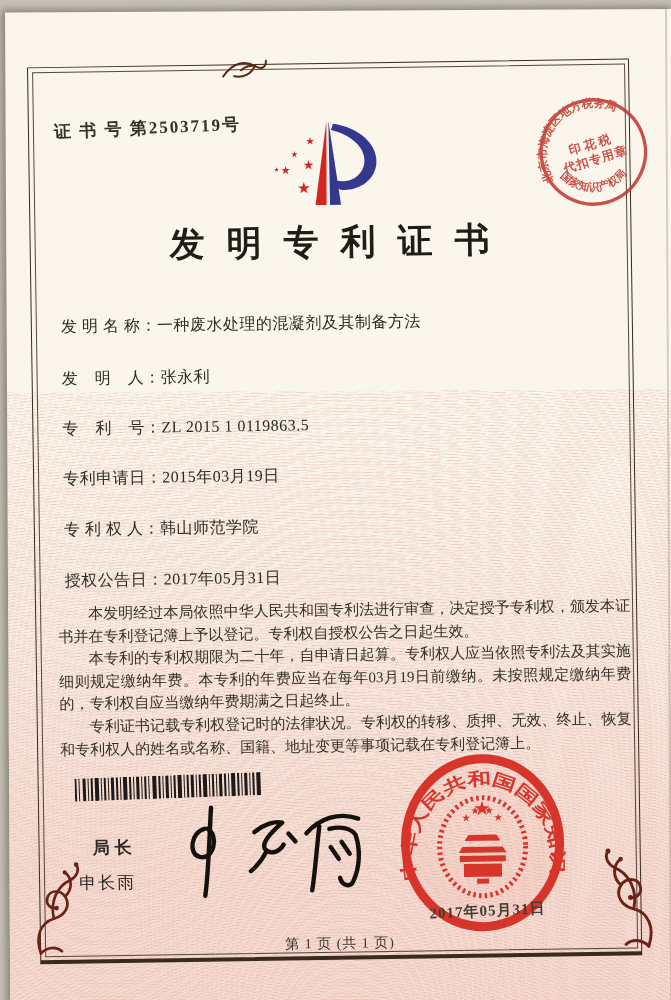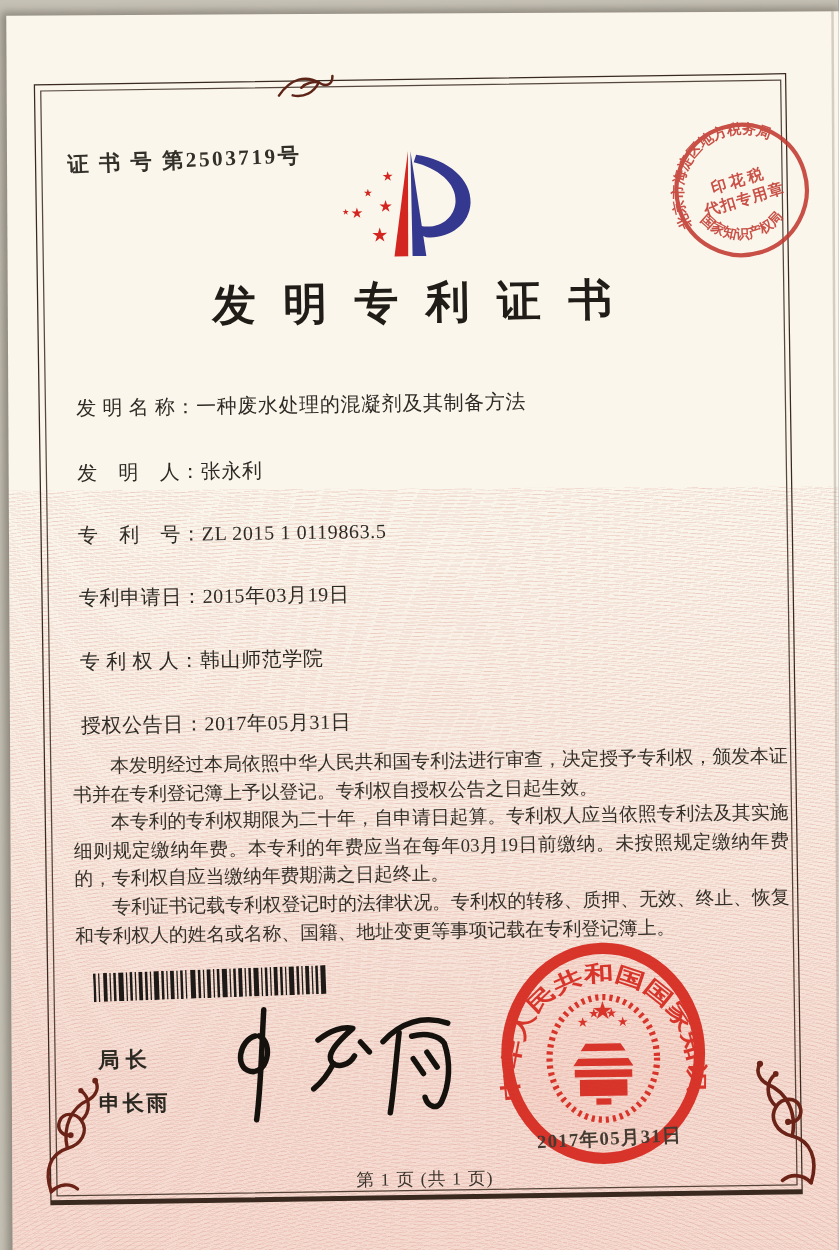--- a/index.html
+++ b/index.html
@@ -27,22 +27,22 @@
 
   .field{position:absolute;left:56px;font-size:16px;color:#2e2a25;letter-spacing:.5px;font-weight:500;white-space:nowrap;}
   .f0{top:302px}.f1{top:354px}.f2{top:404px}.f3{top:454px}.f4{top:505px}.f5{top:556px}
 
   .paras{position:absolute;left:49px;top:588px;width:572px;font-size:15px;line-height:22.6px;
          color:#353029;text-align:justify;}
   .paras p{margin:0;text-indent:2em;}
 
   .barcode{position:absolute;left:63px;top:762px;width:188px;height:23px;transform:rotate(-1.2deg);}
 
-  .director-label{position:absolute;left:66px;top:822px;font-size:17px;letter-spacing:5px;color:#2c2822;font-weight:600;}
-  .director-name{position:absolute;left:66px;top:857px;font-size:17px;letter-spacing:2px;color:#2c2822;font-weight:700;text-align:center;}
+  .director-label{position:absolute;left:80px;top:822px;font-size:17px;letter-spacing:5px;color:#2c2822;font-weight:600;}
+  .director-name{position:absolute;left:66px;top:857px;font-size:17px;letter-spacing:2px;color:#2c2822;font-weight:400;text-align:center;}
   .signature{position:absolute;left:158px;top:786px;width:208px;height:106px;}
 
   .seal{position:absolute;left:384px;top:742px;width:172px;height:184px;}
   .seal-date{position:absolute;left:376px;top:893px;width:196px;text-align:center;font-size:15px;
              color:#443c32;letter-spacing:1px;transform:rotate(-2deg);z-index:5;font-weight:600;}
 
   .tax-stamp{position:absolute;left:532px;top:86px;width:118px;height:118px;transform:rotate(-16deg);opacity:.88;}
 
   .flourish-bl{position:absolute;left:17px;top:846px;width:58px;height:96px;}
   .flourish-br{position:absolute;left:580px;top:840px;width:68px;height:104px;transform:scaleX(-1);}

